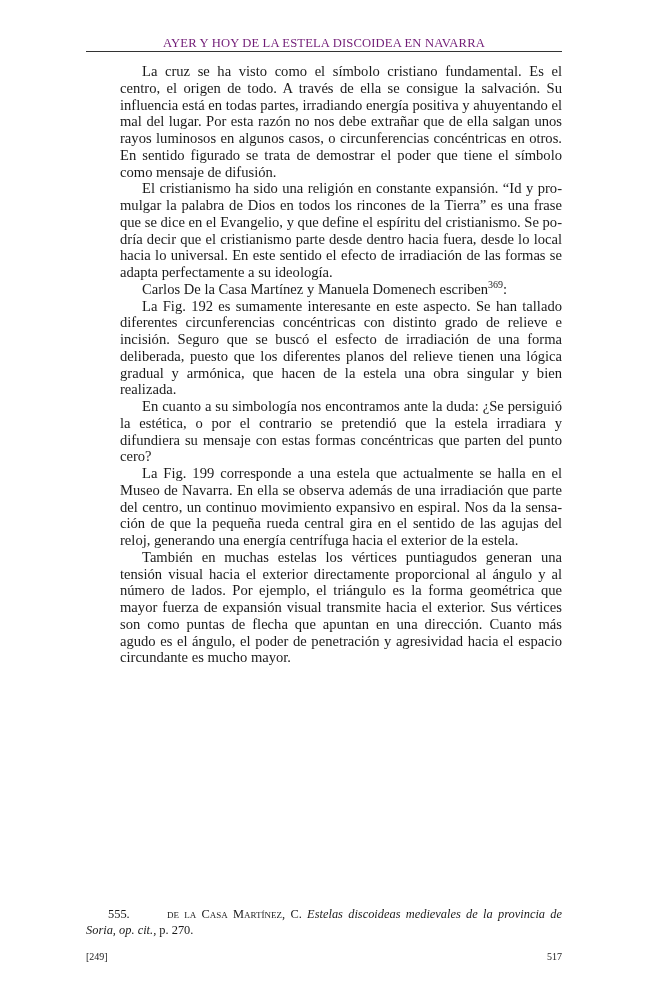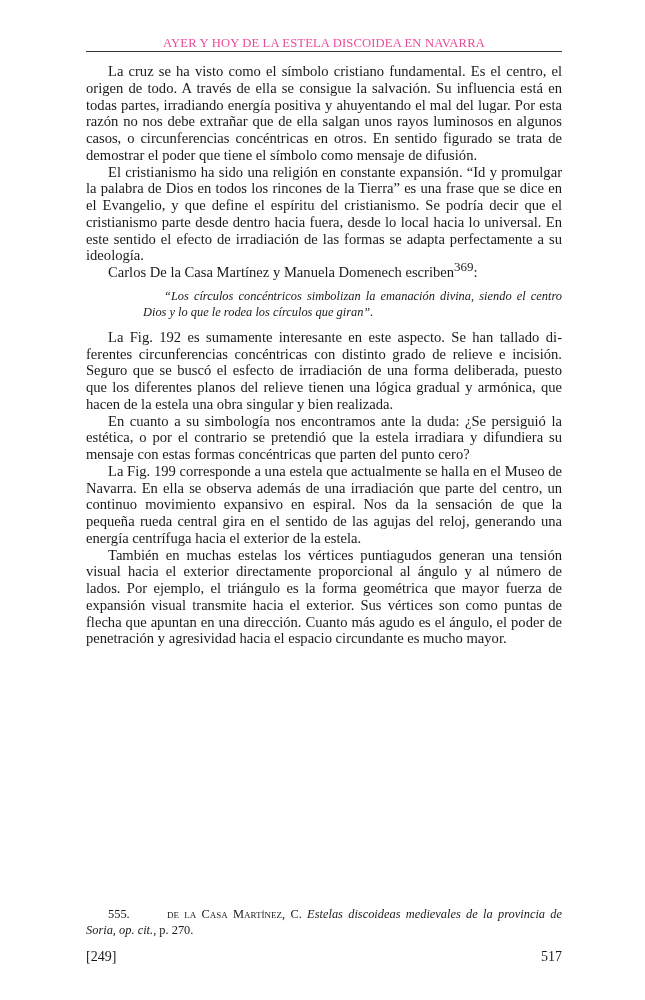--- a/index.html
+++ b/index.html
@@ -23,21 +23,21 @@
     }
     .running-head {
       position: absolute;
       top: 36px;
       left: 0;
       width: 476px;
       text-align: center;
       font-size: 12.6px;
       letter-spacing: 0.15px;
       line-height: 14px;
-      color: #ec4899;
+      color: #701a75;
     }
     .head-rule {
       position: absolute;
       top: 51px;
       left: 0;
       width: 476px;
       height: 0;
       border-top: 1px solid #333;
     }
     .body-text {
@@ -49,23 +49,24 @@
       line-height: 16.75px;
       text-align: justify;
       hyphens: manual;
     }
     .body-text p {
       margin: 0;
       text-indent: 0;
     }
     .body-text p.indent {
       text-indent: 22px;
+      margin-left: 34px;
     }
     sup.fnref {
-      font-size: 13px;
+      font-size: 10px;
       vertical-align: 6px;
       line-height: 0;
     }
     .quote {
       margin: 7px 0 9px 0 !important;
       padding-left: 57px;
       font-style: italic;
       font-size: 12.4px;
       line-height: 16px;
       text-align: justify;
@@ -86,40 +87,39 @@
       margin-left: 32px;
     }
     .footnote em {
       font-style: italic;
     }
     .folio {
       position: absolute;
       top: 949px;
       left: 0;
       width: 476px;
-      font-size: 14px;
+      font-size: 10px;
       line-height: 16px;
       display: flex;
       justify-content: space-between;
     }
   </style>
 </head>
 <body>
 
 <div class="page">
 
   <div class="running-head">AYER Y HOY DE LA ESTELA DISCOIDEA EN NAVARRA</div>
   <div class="head-rule"></div>
 
   <div class="body-text">
     <p class="indent">La cruz se ha visto como el símbolo cristiano fundamental. Es el centro, el origen de todo. A través de ella se consigue la salvación. Su influencia está en todas partes, irradiando energía positiva y ahuyentando el mal del lugar. Por esta razón no nos debe extrañar que de ella salgan unos rayos luminosos en algunos casos, o circunferencias concéntricas en otros. En sentido figura­do se trata de demostrar el poder que tiene el símbolo como mensaje de di­fusión.</p>
     <p class="indent">El cristianismo ha sido una religión en constante expansión. “Id y pro­mulgar la palabra de Dios en todos los rincones de la Tierra” es una frase que se dice en el Evangelio, y que define el espíritu del cristianismo. Se po­dría decir que el cristianismo parte desde dentro hacia fuera, desde lo local hacia lo universal. En este sentido el efecto de irradiación de las formas se adapta perfectamente a su ideología.</p>
     <p class="indent"><span>Carlos De la Casa Martínez y Manuela Domenech escriben</span><sup class="fnref">369</sup><span>:</span></p>
 
-    <p class="quote">“Los círculos concéntricos simbolizan la emanación divina, siendo el centro Dios y lo que le rodea los círculos que giran”.</p>
 
     <p class="indent">La Fig. 192 es sumamente interesante en este aspecto. Se han tallado di­ferentes circunferencias concéntricas con distinto grado de relieve e incisión. Seguro que se buscó el esfecto de irradiación de una forma deliberada, pues­to que los diferentes planos del relieve tienen una lógica gradual y armónica, que hacen de la estela una obra singular y bien realizada.</p>
     <p class="indent">En cuanto a su simbología nos encontramos ante la duda: ¿Se persiguió la estética, o por el contrario se pretendió que la estela irradiara y difundiera su mensaje con estas formas concéntricas que parten del punto cero?</p>
     <p class="indent">La Fig. 199 corresponde a una estela que actualmente se halla en el Museo de Navarra. En ella se observa además de una irradiación que parte del centro, un continuo movimiento expansivo en espiral. Nos da la sensa­ción de que la pequeña rueda central gira en el sentido de las agujas del reloj, generando una energía centrífuga hacia el exterior de la estela.</p>
     <p class="indent">También en muchas estelas los vértices puntiagudos generan una tensión visual hacia el exterior directamente proporcional al ángulo y al número de lados. Por ejemplo, el triángulo es la forma geométrica que mayor fuerza de expansión visual transmite hacia el exterior. Sus vértices son como puntas de flecha que apuntan en una dirección. Cuanto más agudo es el ángulo, el poder de penetración y agresividad hacia el espacio circundante es mucho mayor.</p>
   </div>
 
   <div class="footnote">
     <span>555.</span>
     <span class="sc">de la Casa Martínez</span><span>, C. </span><em>Estelas discoideas medievales de la provincia de Soria, op. cit.</em><span>, p. 270.</span>

